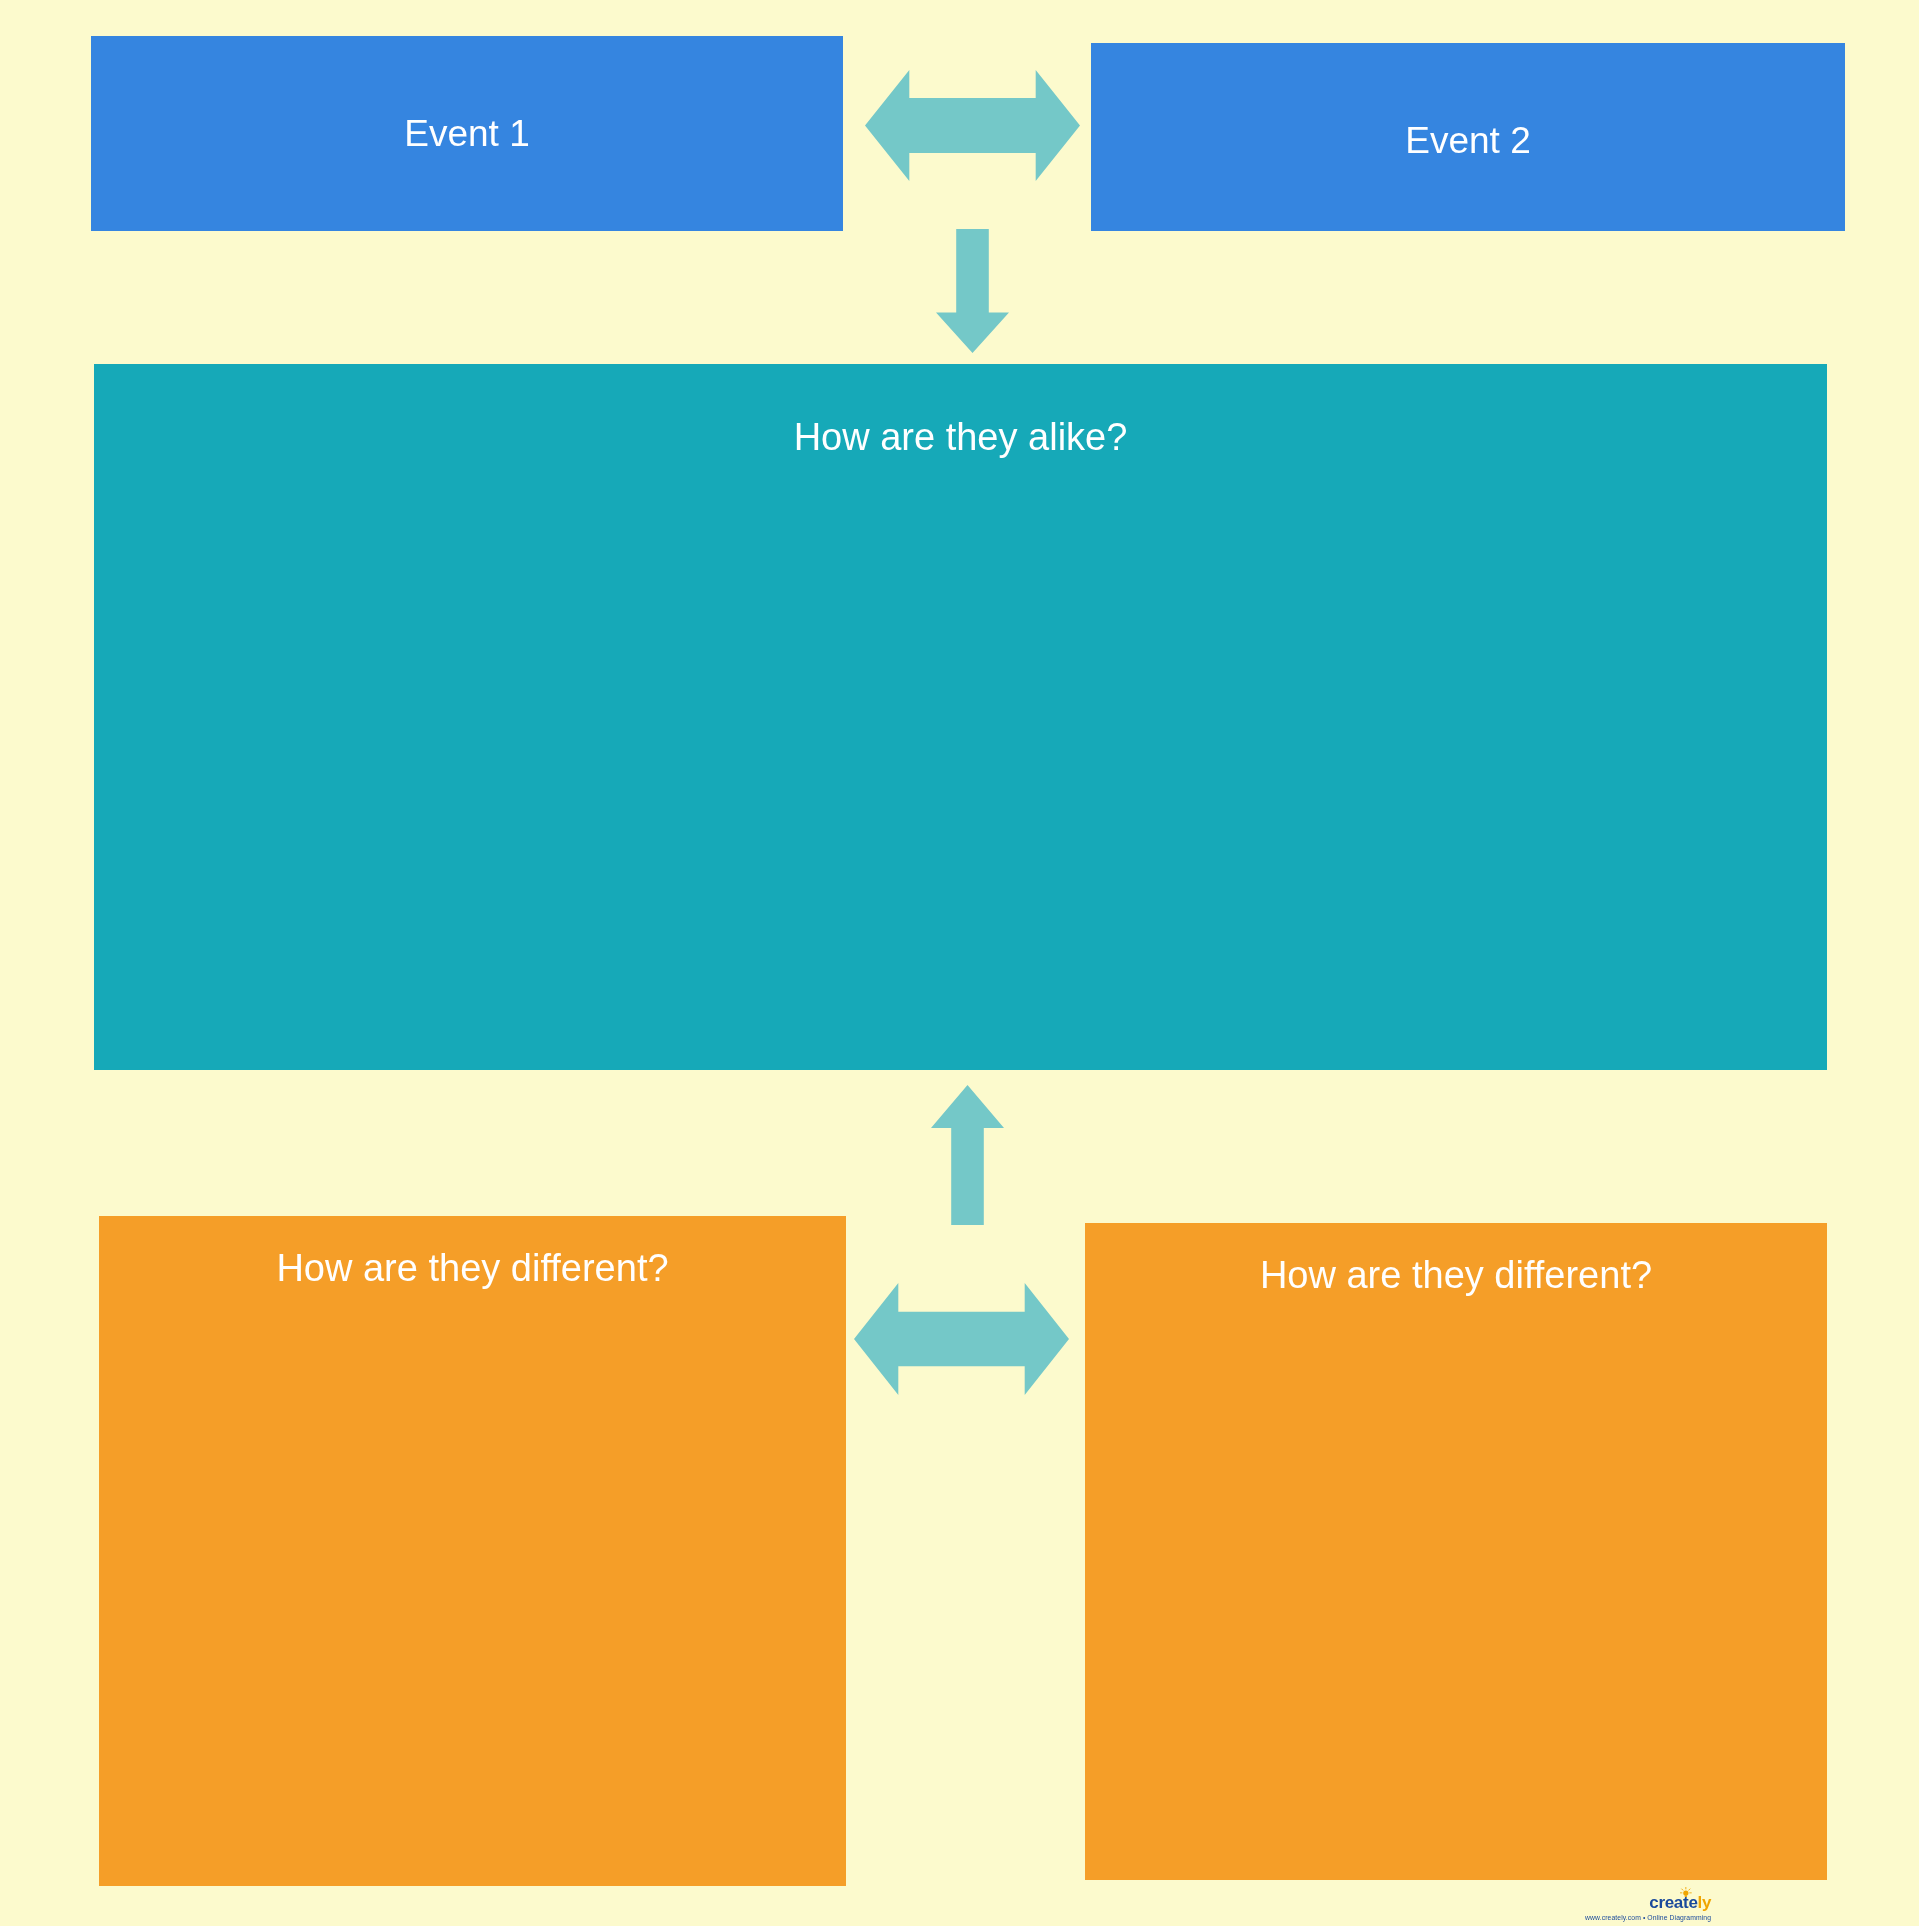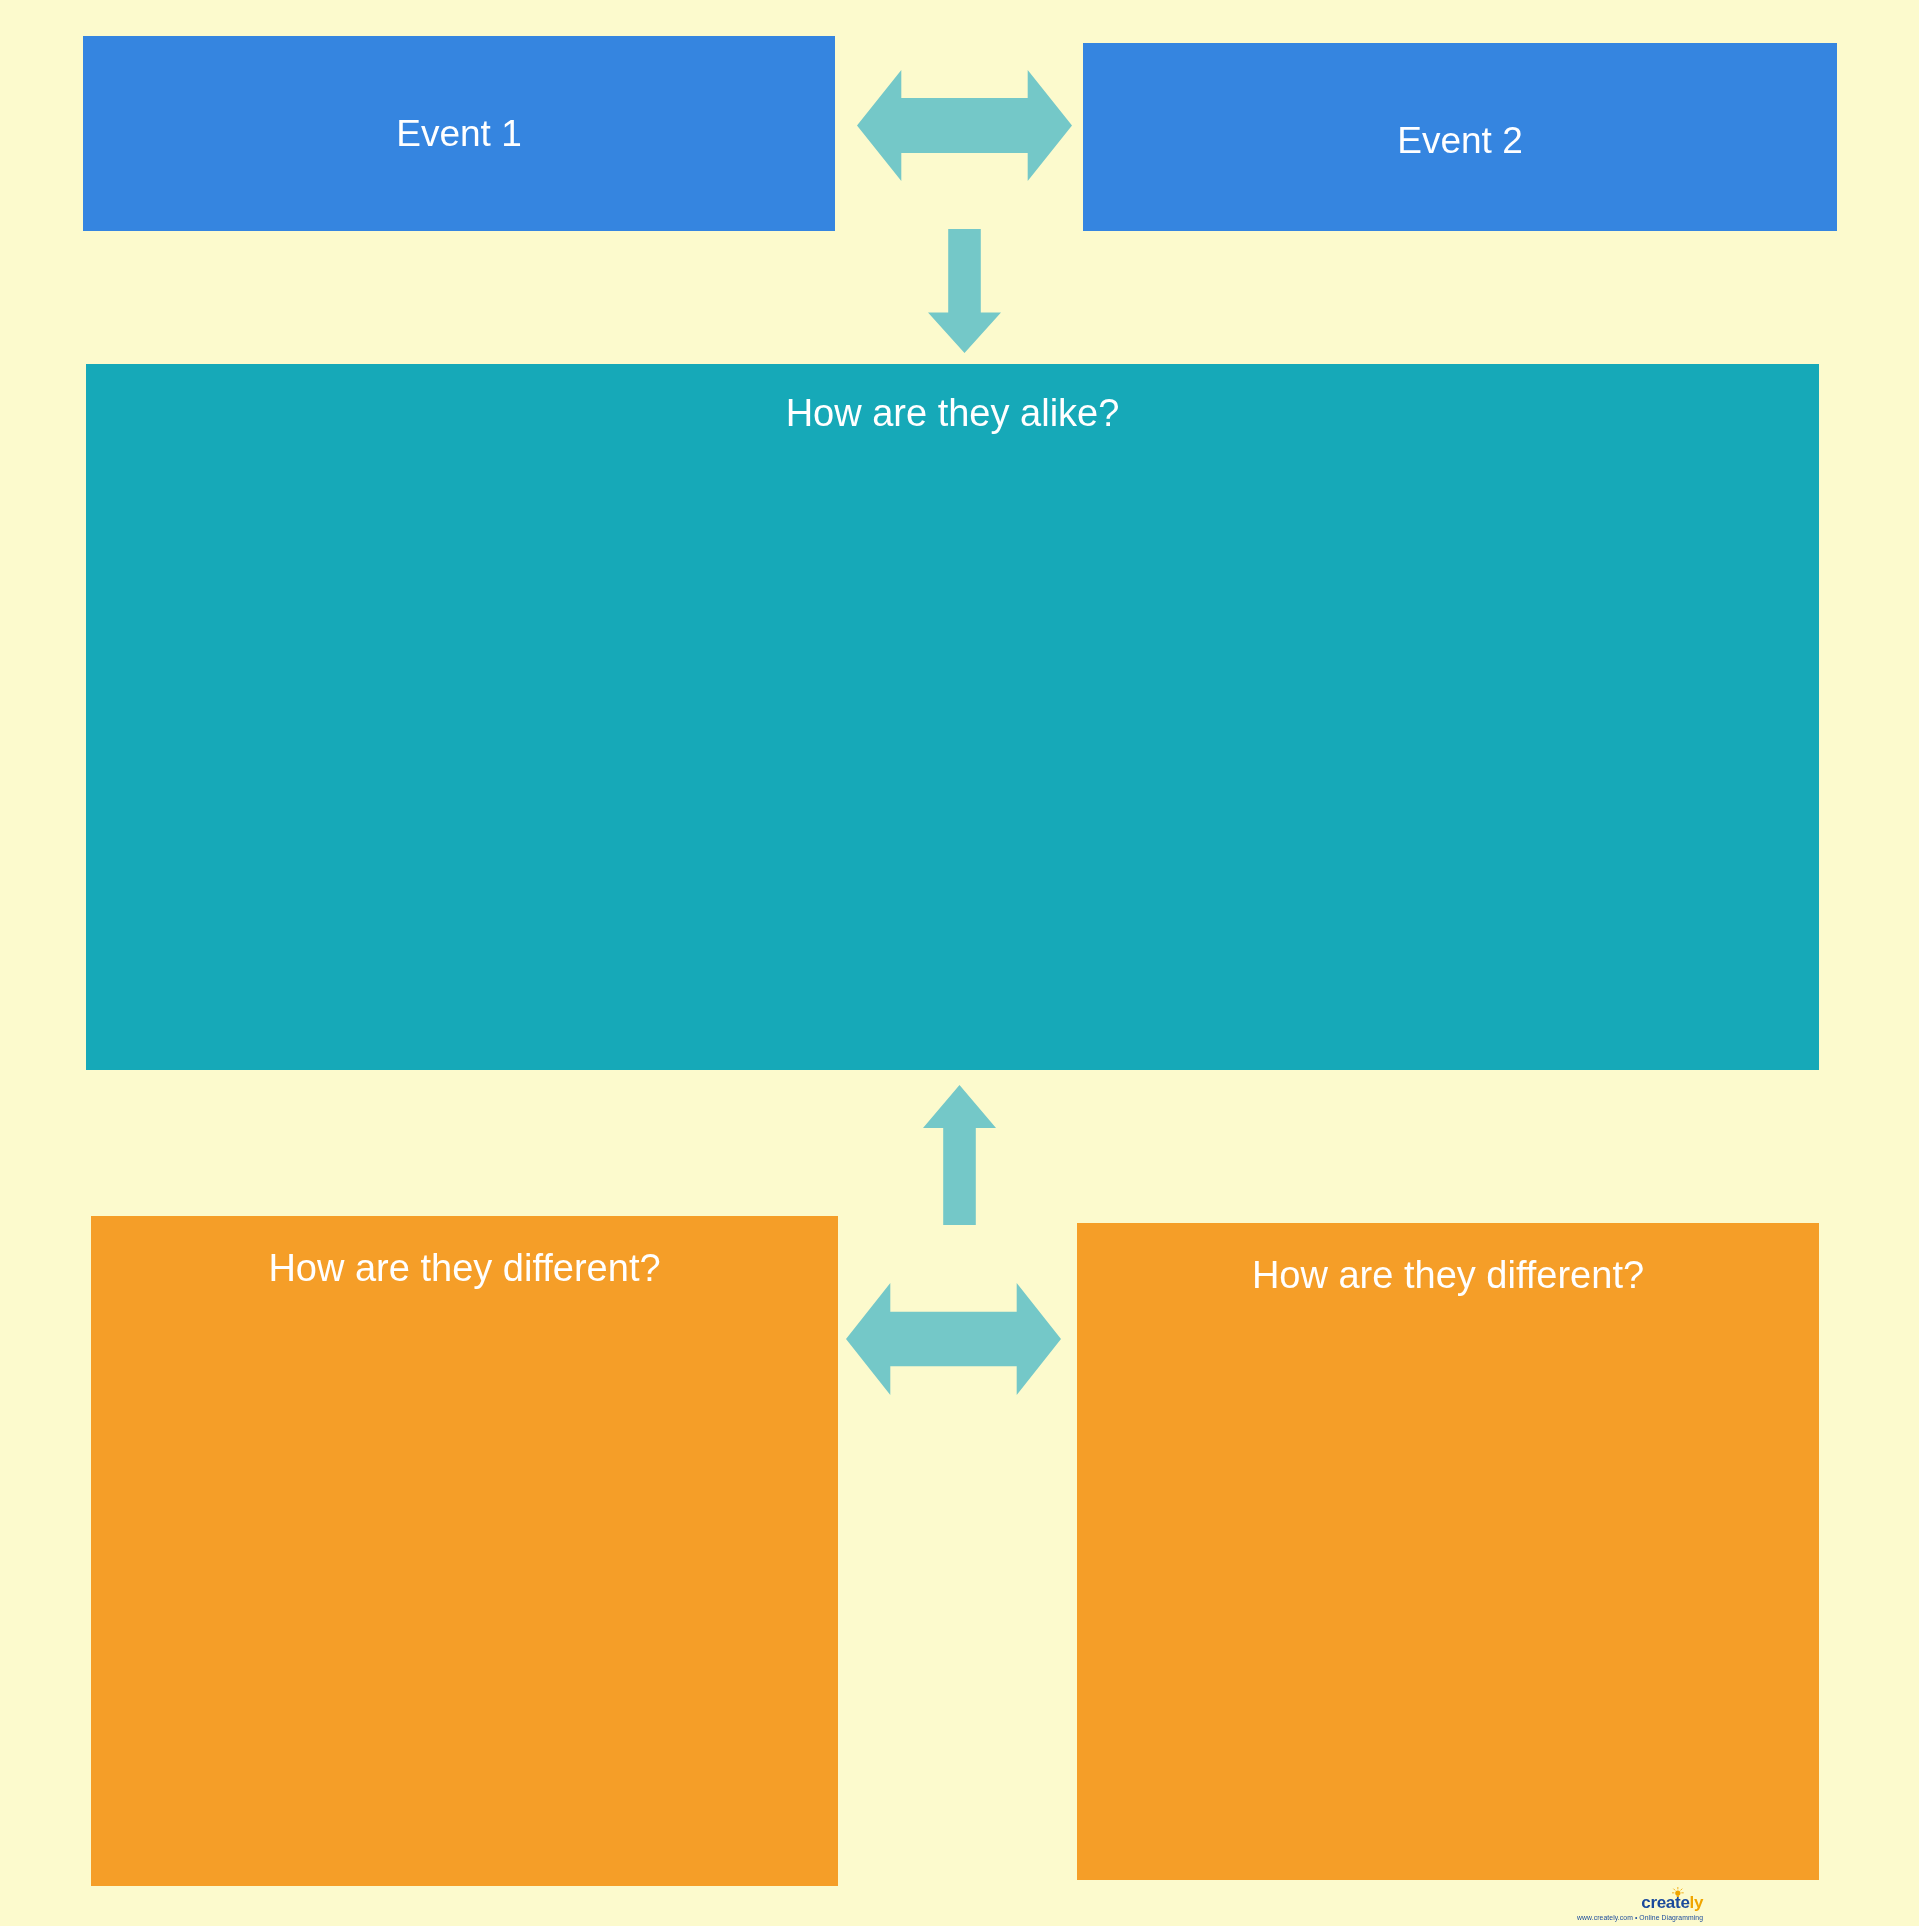--- a/index.html
+++ b/index.html
@@ -12,20 +12,21 @@
     height: 1926px;
     background: #fcfacd;
     font-family: "Liberation Sans", sans-serif;
     overflow: hidden;
   }
   #canvas {
     position: relative;
     width: 1707px;
     height: 1926px;
     background: #fcfacd;
+    margin-left: 8px;
   }
 
   
   .node {
     position: absolute;
     box-sizing: border-box;
     display: block;
     color: #ffffff;
   }
   .node .node-label {
@@ -65,21 +66,21 @@
 
   
   #alike-box {
     left: 86px;
     top: 364px;
     width: 1733px;
     height: 706px;
     background: #16a9b8;
   }
   #alike-box .node-label {
-    padding-top: 28px;
+    padding-top: 52px;
     font-size: 38px;
   }
 
   
   .diff-box {
     background: #f59e28;
   }
   #diff-left {
     left: 91px;
     top: 1216px;

